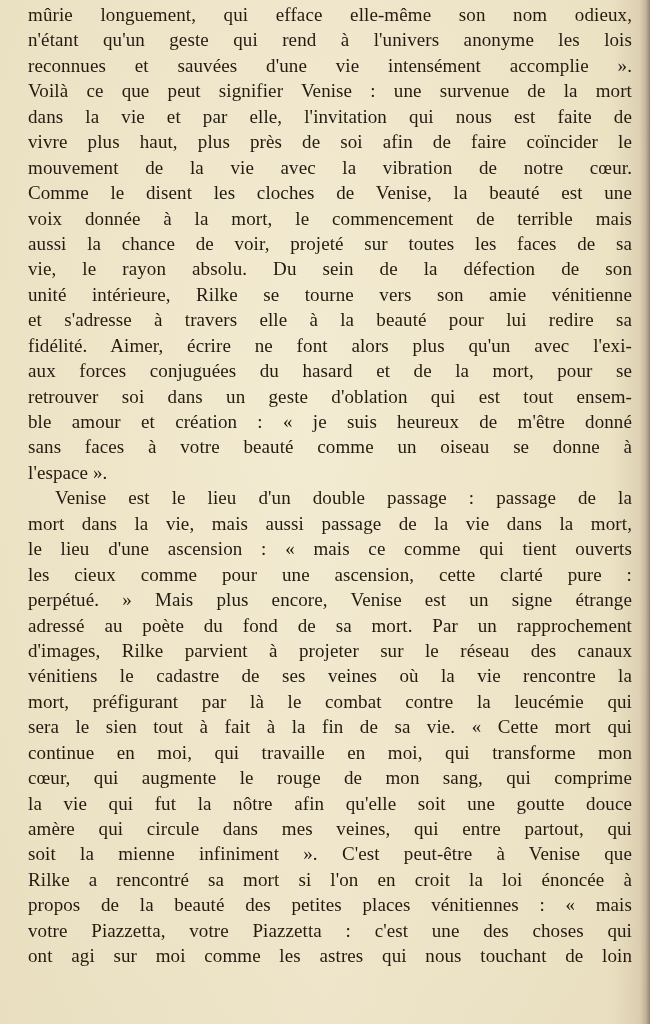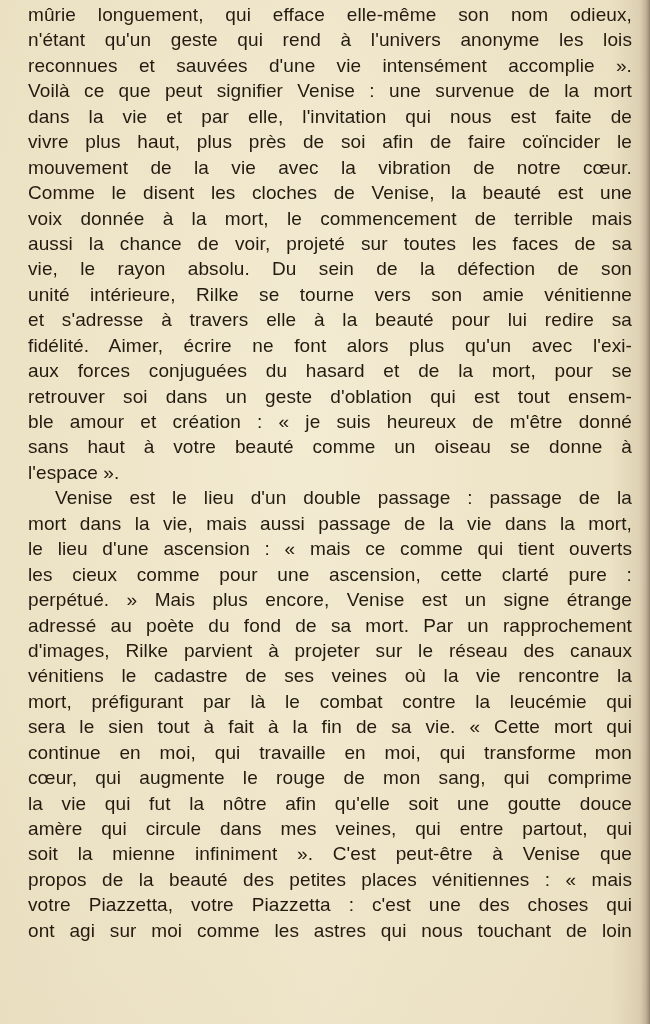--- a/index.html
+++ b/index.html
@@ -16,21 +16,21 @@
     height: 1024px;
     background:
       radial-gradient(ellipse at 45% 40%, rgba(255,255,255,0.10) 0%, rgba(120,100,70,0.06) 100%),
       linear-gradient(90deg, #efe5c6 0%, #f2e9cd 50%, #f0e6c7 94%, #e3d6b8 98%, #d6c7ad 100%);
   }
   .text-block {
     position: absolute;
     top: 2px;
     left: 28px;
     width: 604px;
-    font-family: Liberation Sans, sans-serif;
+    font-family: Liberation Serif, serif;
     font-size: 19px;
     line-height: 25.45px;
     color: #241b10;
     letter-spacing: 0.1px;
   }
   .line {
     text-align: justify;
     text-align-last: justify;
     -moz-text-align-last: justify;
     white-space: normal;
@@ -73,35 +73,36 @@
     <div class="line">Comme le disent les cloches de Venise, la beauté est une</div>
     <div class="line">voix donnée à la mort, le commencement de terrible mais</div>
     <div class="line">aussi la chance de voir, projeté sur toutes les faces de sa</div>
     <div class="line">vie, le rayon absolu. Du sein de la défection de son</div>
     <div class="line">unité intérieure, Rilke se tourne vers son amie vénitienne</div>
     <div class="line">et s'adresse à travers elle à la beauté pour lui redire sa</div>
     <div class="line">fidélité. Aimer, écrire ne font alors plus qu'un avec l'exi-</div>
     <div class="line">aux forces conjuguées du hasard et de la mort, pour se</div>
     <div class="line">retrouver soi dans un geste d'oblation qui est tout ensem-</div>
     <div class="line">ble amour et création : « je suis heureux de m'être donné</div>
-    <div class="line">sans haut à votre beauté comme un oiseau se donne à</div>
+    <div class="line">sans faces à votre beauté comme un oiseau se donne à</div>
     <div class="line para-last">l'espace ».</div>
     <div class="line indent">Venise est le lieu d'un double passage : passage de la</div>
     <div class="line">mort dans la vie, mais aussi passage de la vie dans la mort,</div>
     <div class="line">le lieu d'une ascension : « mais ce comme qui tient ouverts</div>
     <div class="line">les cieux comme pour une ascension, cette clarté pure :</div>
     <div class="line">perpétué. » Mais plus encore, Venise est un signe étrange</div>
     <div class="line">adressé au poète du fond de sa mort. Par un rapprochement</div>
     <div class="line">d'images, Rilke parvient à projeter sur le réseau des canaux</div>
     <div class="line">vénitiens le cadastre de ses veines où la vie rencontre la</div>
     <div class="line">mort, préfigurant par là le combat contre la leucémie qui</div>
     <div class="line">sera le sien tout à fait à la fin de sa vie. « Cette mort qui</div>
     <div class="line">continue en moi, qui travaille en moi, qui transforme mon</div>
     <div class="line">cœur, qui augmente le rouge de mon sang, qui comprime</div>
     <div class="line">la vie qui fut la nôtre afin qu'elle soit une goutte douce</div>
     <div class="line">amère qui circule dans mes veines, qui entre partout, qui</div>
     <div class="line">soit la mienne infiniment ». C'est peut-être à Venise que</div>
+    <div class="line">Rilke a rencontré sa mort si l'on en croit la loi énoncée à</div>
     <div class="line">propos de la beauté des petites places vénitiennes : « mais</div>
     <div class="line">votre Piazzetta, votre Piazzetta : c'est une des choses qui</div>
     <div class="line">ont agi sur moi comme les astres qui nous touchant de loin</div>
   </div>
   <div class="edge-shadow"></div>
 </div>
 
 </body></html>

